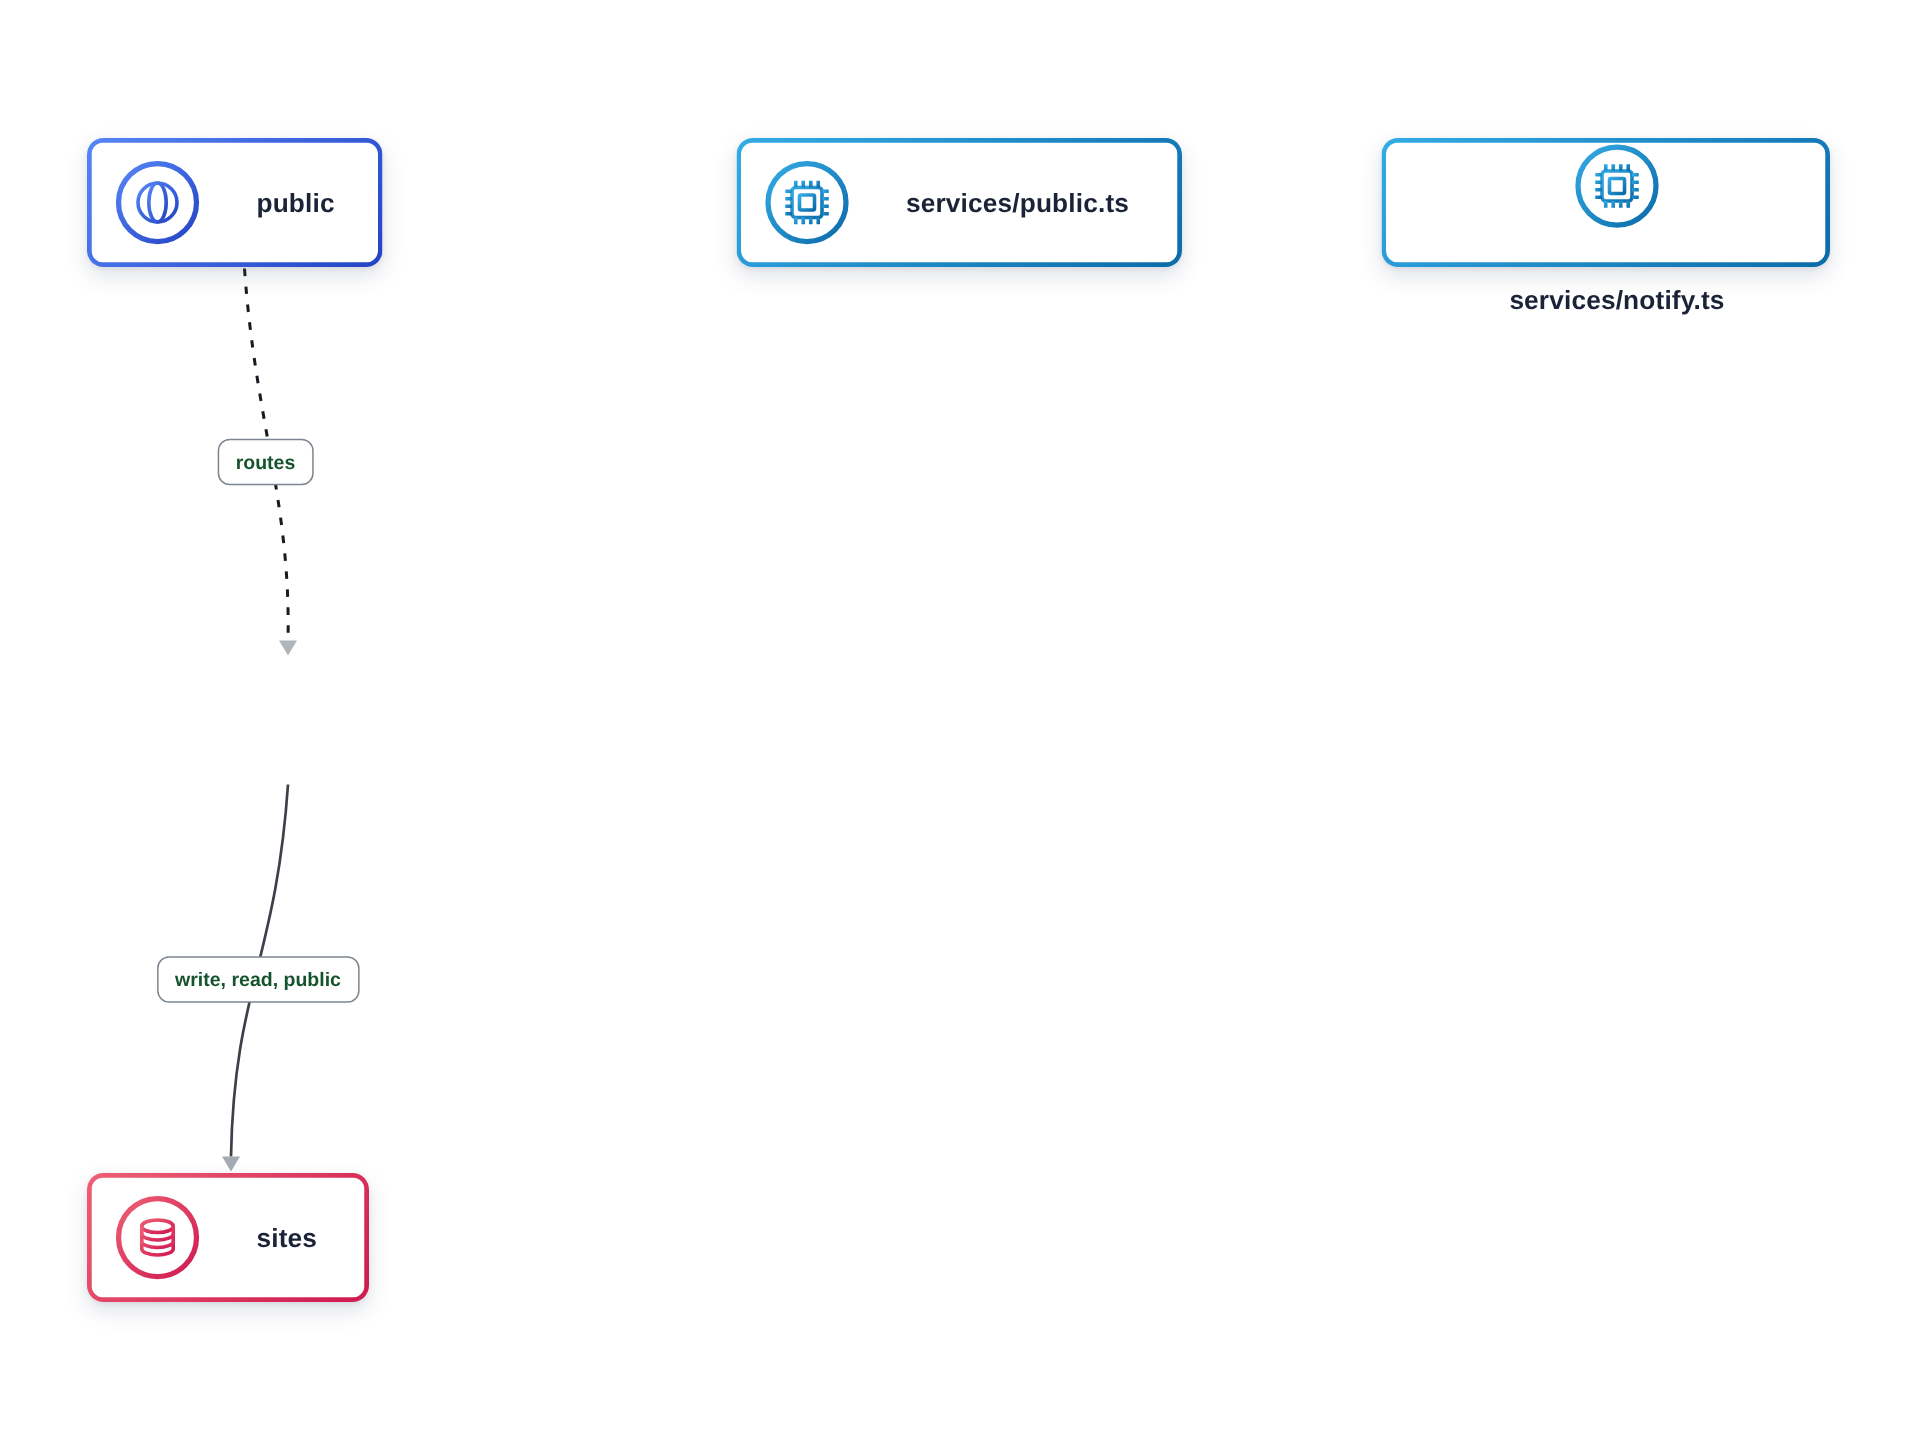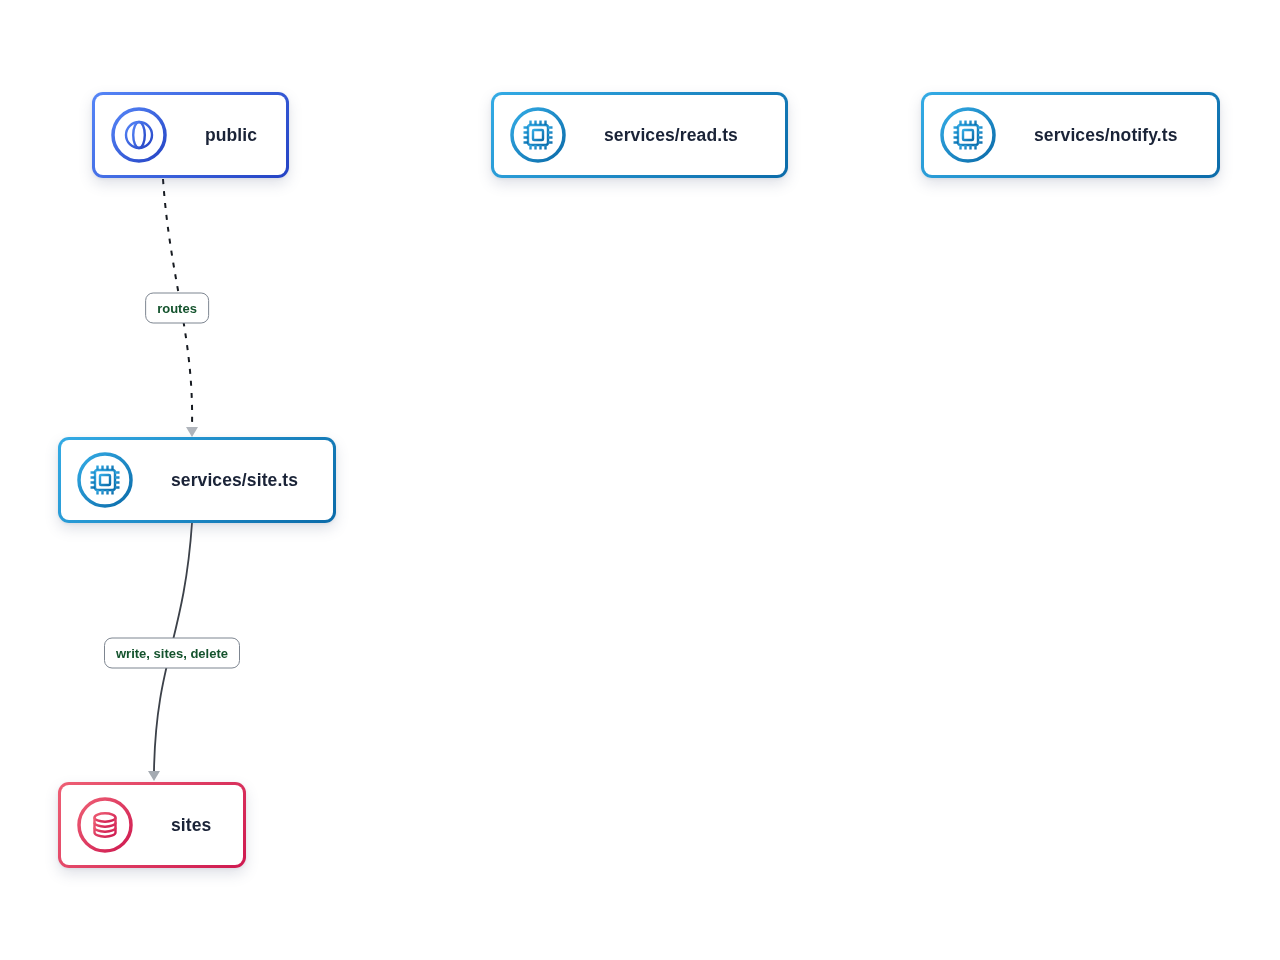--- a/index.html
+++ b/index.html
@@ -53,23 +53,23 @@
     border: 1.5px solid #7d8590;
     border-radius: 8px;
     padding: 7px 11px;
     font-size: 13px;
     font-weight: 600;
     color: #14532d;
     white-space: nowrap;
     z-index: 5;
   }
   
-  #node-public  { left: 58px;  top: 92px;  width: 197px; height: 86px; margin-left: 34px; }
+  #node-public  { left: 58px;  top: 92px;  width: 197px; height: 86px; }
   #node-check   { left: 491px; top: 92px;  width: 297px; height: 86px; }
-  #node-notify  { left: 921px; top: 92px;  width: 299px; height: 86px; }
+  #node-notify  { left: 921px; top: 92px;  width: 299px; height: 86px; flex-direction: column; }
   #node-site    { left: 58px;  top: 437px; width: 278px; height: 86px; }
   #node-sites   { left: 58px;  top: 782px; width: 188px; height: 86px; }
   #edge-label-routes { left: 177px; top: 308px; }
   #edge-label-crud   { left: 172px; top: 653px; }
 </style>
 </head>
 <body>
 
 <div class="canvas">
 
@@ -115,62 +115,48 @@
       <circle cx="29" cy="29" r="26" fill="none" stroke="url(#gradCyan)" stroke-width="3.5"></circle>
       <g fill="none" stroke="url(#gradCyan)" stroke-width="2.4">
         <rect x="19" y="19" width="20" height="20" rx="2.5"></rect>
         <rect x="24" y="24" width="10" height="10" rx="1"></rect>
         <path d="M21.5 14.5 V19 M26.5 14.5 V19 M31.5 14.5 V19 M36.5 14.5 V19"></path>
         <path d="M21.5 39 V43.5 M26.5 39 V43.5 M31.5 39 V43.5 M36.5 39 V43.5"></path>
         <path d="M14.5 21.5 H19 M14.5 26.5 H19 M14.5 31.5 H19 M14.5 36.5 H19"></path>
         <path d="M39 21.5 H43.5 M39 26.5 H43.5 M39 31.5 H43.5 M39 36.5 H43.5"></path>
       </g>
     </svg>
-    <span class="node-label">services/read.ts</span>
+    <span class="node-label">services/public.ts</span>
   </div>
 
   <div class="node cyan" id="node-notify">
     <svg class="icon-ring" viewBox="0 0 58 58">
       <circle cx="29" cy="29" r="26" fill="none" stroke="url(#gradCyan)" stroke-width="3.5"></circle>
       <g fill="none" stroke="url(#gradCyan)" stroke-width="2.4">
         <rect x="19" y="19" width="20" height="20" rx="2.5"></rect>
         <rect x="24" y="24" width="10" height="10" rx="1"></rect>
         <path d="M21.5 14.5 V19 M26.5 14.5 V19 M31.5 14.5 V19 M36.5 14.5 V19"></path>
         <path d="M21.5 39 V43.5 M26.5 39 V43.5 M31.5 39 V43.5 M36.5 39 V43.5"></path>
         <path d="M14.5 21.5 H19 M14.5 26.5 H19 M14.5 31.5 H19 M14.5 36.5 H19"></path>
         <path d="M39 21.5 H43.5 M39 26.5 H43.5 M39 31.5 H43.5 M39 36.5 H43.5"></path>
       </g>
     </svg>
     <span class="node-label">services/notify.ts</span>
   </div>
 
-  <div class="node cyan" id="node-site">
-    <svg class="icon-ring" viewBox="0 0 58 58">
-      <circle cx="29" cy="29" r="26" fill="none" stroke="url(#gradCyan)" stroke-width="3.5"></circle>
-      <g fill="none" stroke="url(#gradCyan)" stroke-width="2.4">
-        <rect x="19" y="19" width="20" height="20" rx="2.5"></rect>
-        <rect x="24" y="24" width="10" height="10" rx="1"></rect>
-        <path d="M21.5 14.5 V19 M26.5 14.5 V19 M31.5 14.5 V19 M36.5 14.5 V19"></path>
-        <path d="M21.5 39 V43.5 M26.5 39 V43.5 M31.5 39 V43.5 M36.5 39 V43.5"></path>
-        <path d="M14.5 21.5 H19 M14.5 26.5 H19 M14.5 31.5 H19 M14.5 36.5 H19"></path>
-        <path d="M39 21.5 H43.5 M39 26.5 H43.5 M39 31.5 H43.5 M39 36.5 H43.5"></path>
-      </g>
-    </svg>
-    <span class="node-label">services/site.ts</span>
-  </div>
 
   <div class="node red" id="node-sites">
     <svg class="icon-ring" viewBox="0 0 58 58">
       <circle cx="29" cy="29" r="26" fill="none" stroke="url(#gradRed)" stroke-width="3.5"></circle>
       <g fill="none" stroke="url(#gradRed)" stroke-width="2.4">
         <ellipse cx="29" cy="21.5" rx="10.5" ry="4.2"></ellipse>
         <path d="M 18.5 21.5 V 36.5 A 10.5 4.2 0 0 0 39.5 36.5 V 21.5"></path>
         <path d="M 18.5 26.5 A 10.5 4.2 0 0 0 39.5 26.5"></path>
         <path d="M 18.5 31.5 A 10.5 4.2 0 0 0 39.5 31.5"></path>
       </g>
     </svg>
     <span class="node-label">sites</span>
   </div>
 
   <div class="edge-label" id="edge-label-routes">routes</div>
-  <div class="edge-label" id="edge-label-crud">write, sites, delete</div>
+  <div class="edge-label" id="edge-label-crud">write, read, public</div>
 
 </div>
 
 </body></html>

